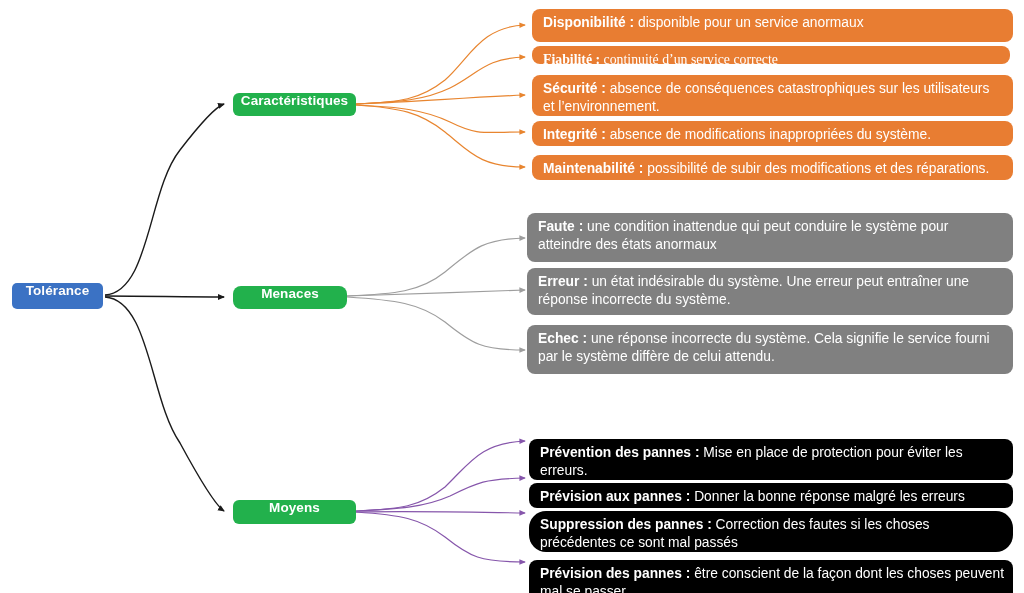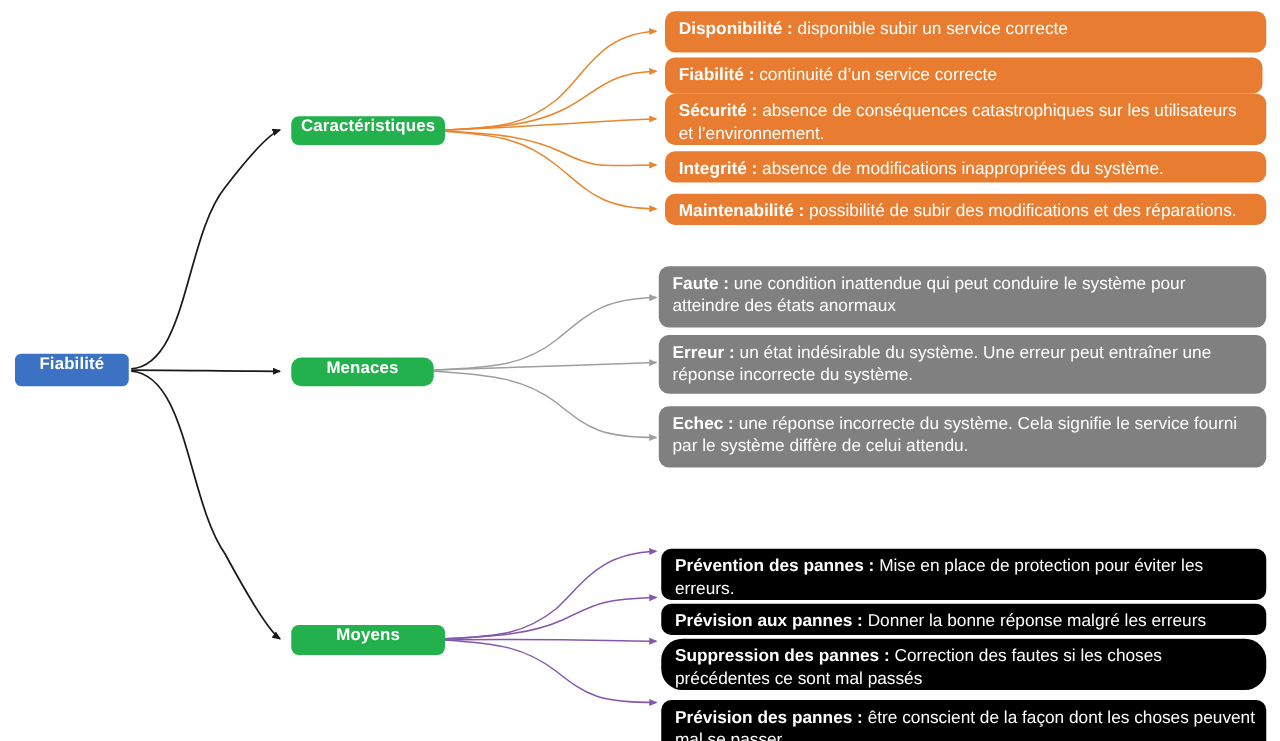--- a/index.html
+++ b/index.html
@@ -122,42 +122,42 @@
 
     <g fill="none" stroke="#8656ab" stroke-width="1.2" marker-end="url(#ah-purple)">
       <path d="M356,511 C400,509 420,507 445,487 C470,463 480,443 525,441"></path>
       <path d="M356,511 C400,509 425,507 450,496 C478,482 485,479 525,478"></path>
       <path d="M356,512 C420,511 460,512 525,513"></path>
       <path d="M356,512 C400,515 420,518 445,537 C470,557 480,562 525,562"></path>
     </g>
   </svg>
 
   <div class="node root" style="left:12px; top:283px; width:91px; height:26px;">
-    <span class="node-text">Fiabilité</span>
+    <span class="node-text">Tolérance</span>
   </div>
 
   <div class="node branch" style="left:233px; top:93px; width:123px; height:23px;">
     <span class="node-text">Caractéristiques</span>
   </div>
 
   <div class="node branch" style="left:233px; top:286px; width:114px; height:23px;border-radius:8px;">
     <span class="node-text">Menaces</span>
   </div>
 
   <div class="node branch" style="left:233px; top:500px; width:123px; height:24px;">
     <span class="node-text">Moyens</span>
   </div>
 
   <div class="node leaf orange" style="left:532px; top:9px; width:481px; height:33px;">
     <span class="node-text">
-      <span class="lbl">Disponibilité :</span><span class="desc"> disponible subir un service correcte</span>
-    </span>
-  </div>
-
-  <div class="node leaf orange" style="left:532px; top:46px; width:478px; height:29px;">
+      <span class="lbl">Disponibilité :</span><span class="desc"> disponible pour un service anormaux</span>
+    </span>
+  </div>
+
+  <div class="node leaf orange" style="left:532px; top:46px; width:478px; height:18px;font-family:Liberation Serif, serif;">
     <span class="node-text">
       <span class="lbl">Fiabilité :</span><span class="desc"> continuité d’un service correcte</span>
     </span>
   </div>
 
   <div class="node leaf orange" style="left:532px; top:75px; width:481px; height:41px;">
     <span class="node-text">
       <span class="lbl">Sécurité :</span><span class="desc"> absence de conséquences catastrophiques sur les utilisateurs et l’environnement.</span>
     </span>
   </div>

